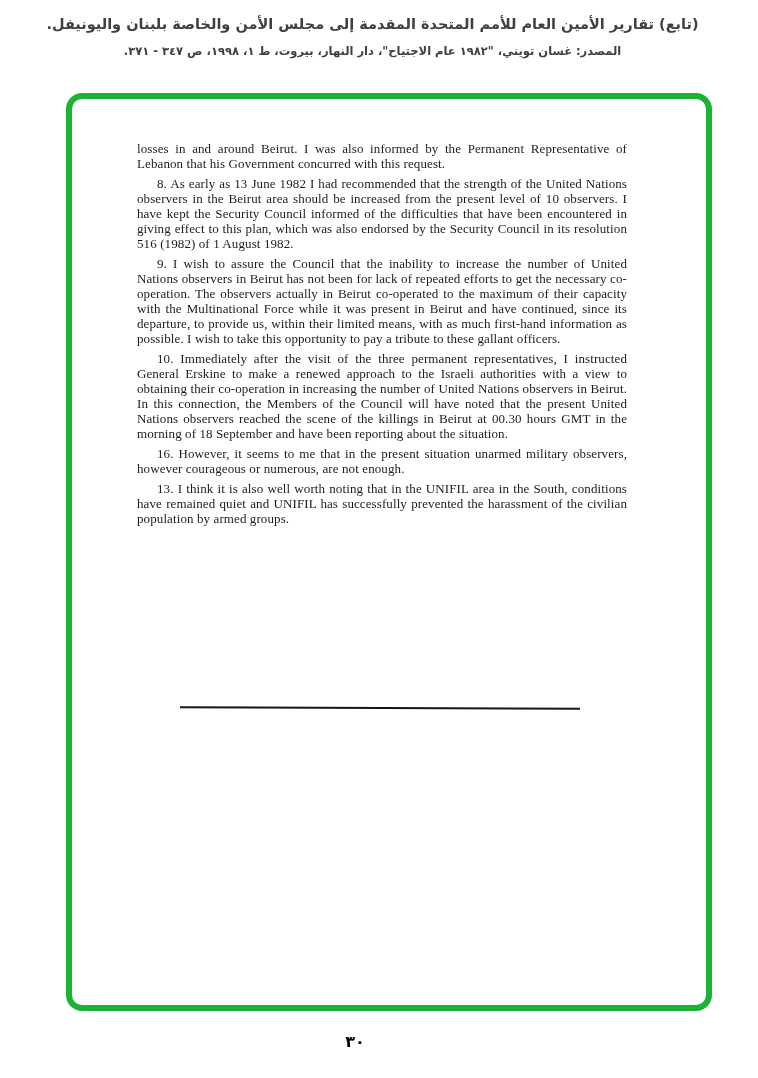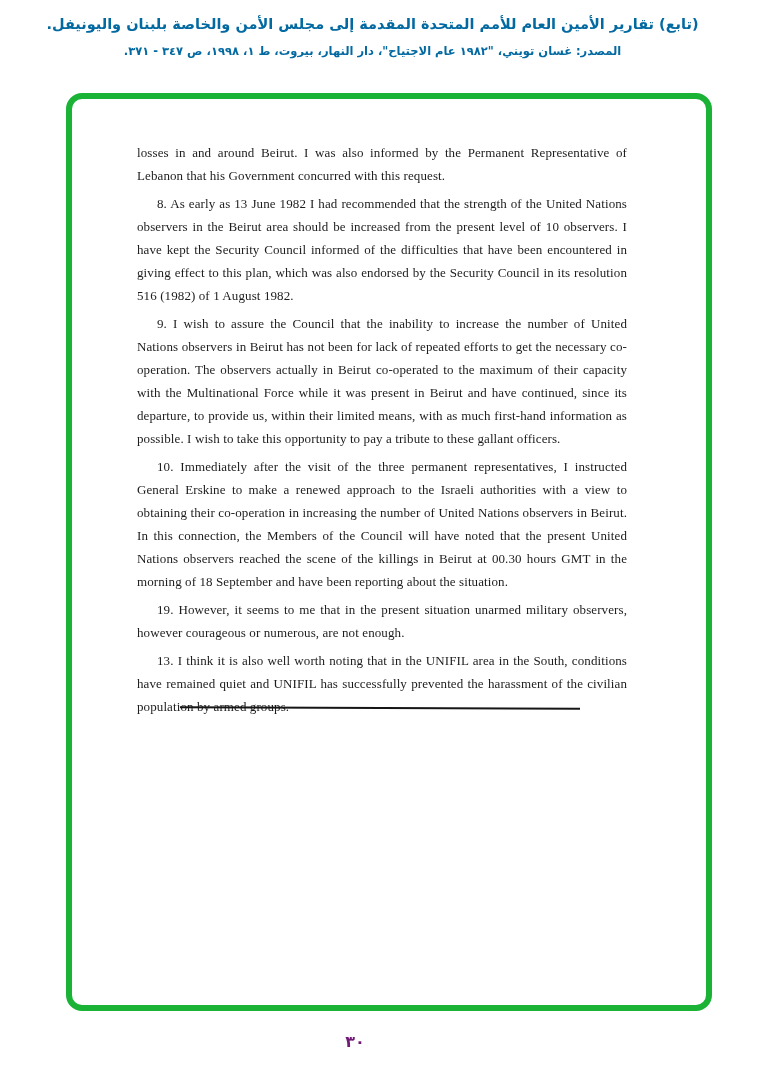--- a/index.html
+++ b/index.html
@@ -15,21 +15,21 @@
     overflow: hidden;
     font-family: "Liberation Serif", serif;
   }
   .header {
     position: absolute;
     top: 13px;
     left: 0;
     right: 13px;
     text-align: center;
     direction: rtl;
-    color: #0369a1;
+    color: #404040;
   }
   .header-line1 {
     font-family: "DejaVu Sans", sans-serif;
     font-weight: bold;
     font-size: 14.5px;
     line-height: 22px;
   }
   .header-line2 {
     font-family: "DejaVu Sans", sans-serif;
     font-weight: bold;
@@ -47,21 +47,21 @@
     border: 6px solid #1ab336;
     border-radius: 16px;
     background: transparent;
   }
   .content {
     position: absolute;
     left: 137px;
     top: 141px;
     width: 490px;
     font-size: 13px;
-    line-height: 23px;
+    line-height: 15px;
     text-align: justify;
     color: #1c1c1c;
     letter-spacing: 0.1px;
   }
   .content p {
     margin: 0 0 5px 0;
   }
   .content p.indent {
     text-indent: 20px;
   }
@@ -76,41 +76,41 @@
   }
   .page-number {
     position: absolute;
     top: 1032px;
     left: 255px;
     width: 200px;
     text-align: center;
     font-family: "DejaVu Sans", sans-serif;
     font-weight: bold;
     font-size: 16px;
-    color: #701a75;
+    color: #000000;
   }
 </style>
 </head>
 <body>
 
 <div class="page">
 
   <div class="header">
     <div class="header-line1">(تابع) تقارير الأمين العام للأمم المتحدة المقدمة إلى مجلس الأمن والخاصة بلبنان واليونيفل.</div>
     <div class="header-line2">المصدر: غسان تويني، "١٩٨٢ عام الاجتياح"، دار النهار، بيروت، ط ١، ١٩٩٨، ص ٣٤٧ - ٣٧١.</div>
   </div>
 
   <div class="frame"></div>
 
   <div class="content">
     <p>losses in and around Beirut. I was also informed by the Permanent Representative of Lebanon that his Government concurred with this request.</p>
     <p class="indent">8. As early as 13 June 1982 I had recommended that the strength of the United Nations observers in the Beirut area should be increased from the present level of 10 observers. I have kept the Security Council informed of the difficulties that have been encountered in giving effect to this plan, which was also endorsed by the Security Council in its resolution 516 (1982) of 1 August 1982.</p>
     <p class="indent">9. I wish to assure the Council that the inability to increase the number of United Nations observers in Beirut has not been for lack of repeated efforts to get the necessary co-operation. The observers actually in Beirut co-operated to the maximum of their capacity with the Multinational Force while it was present in Beirut and have continued, since its departure, to provide us, within their limited means, with as much first-hand information as possible. I wish to take this opportunity to pay a tribute to these gallant officers.</p>
     <p class="indent">10. Immediately after the visit of the three permanent representatives, I instructed General Erskine to make a renewed approach to the Israeli authorities with a view to obtaining their co-operation in increasing the number of United Nations observers in Beirut. In this connection, the Members of the Council will have noted that the present United Nations observers reached the scene of the killings in Beirut at 00.30 hours GMT in the morning of 18 September and have been reporting about the situation.</p>
-    <p class="indent">19. However, it seems to me that in the present situation unarmed military observers, however courageous or numerous, are not enough.</p>
+    <p class="indent">16. However, it seems to me that in the present situation unarmed military observers, however courageous or numerous, are not enough.</p>
     <p class="indent">13. I think it is also well worth noting that in the UNIFIL area in the South, conditions have remained quiet and UNIFIL has successfully prevented the harassment of the civilian population by armed groups.</p>
   </div>
 
   <div class="rule"></div>
 
   <div class="page-number">٣٠</div>
 
 </div>
 
 </body></html>

